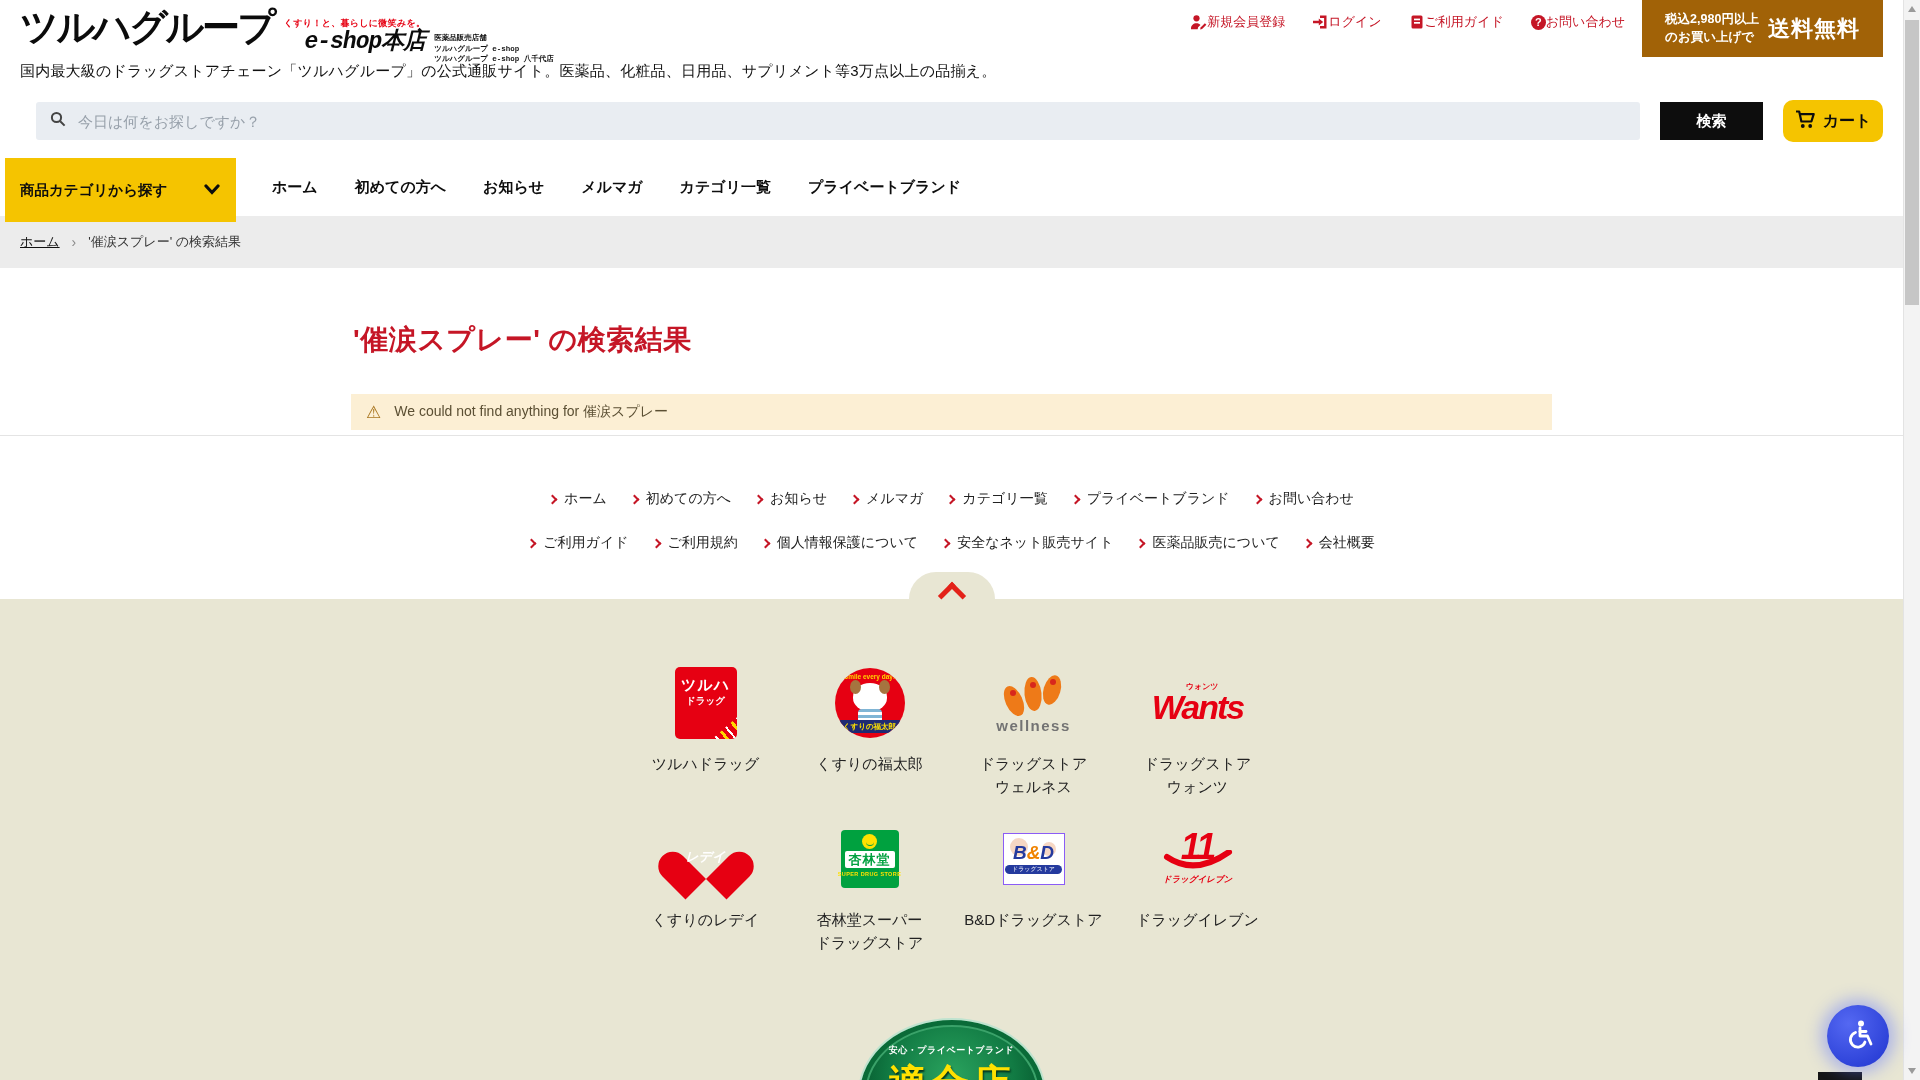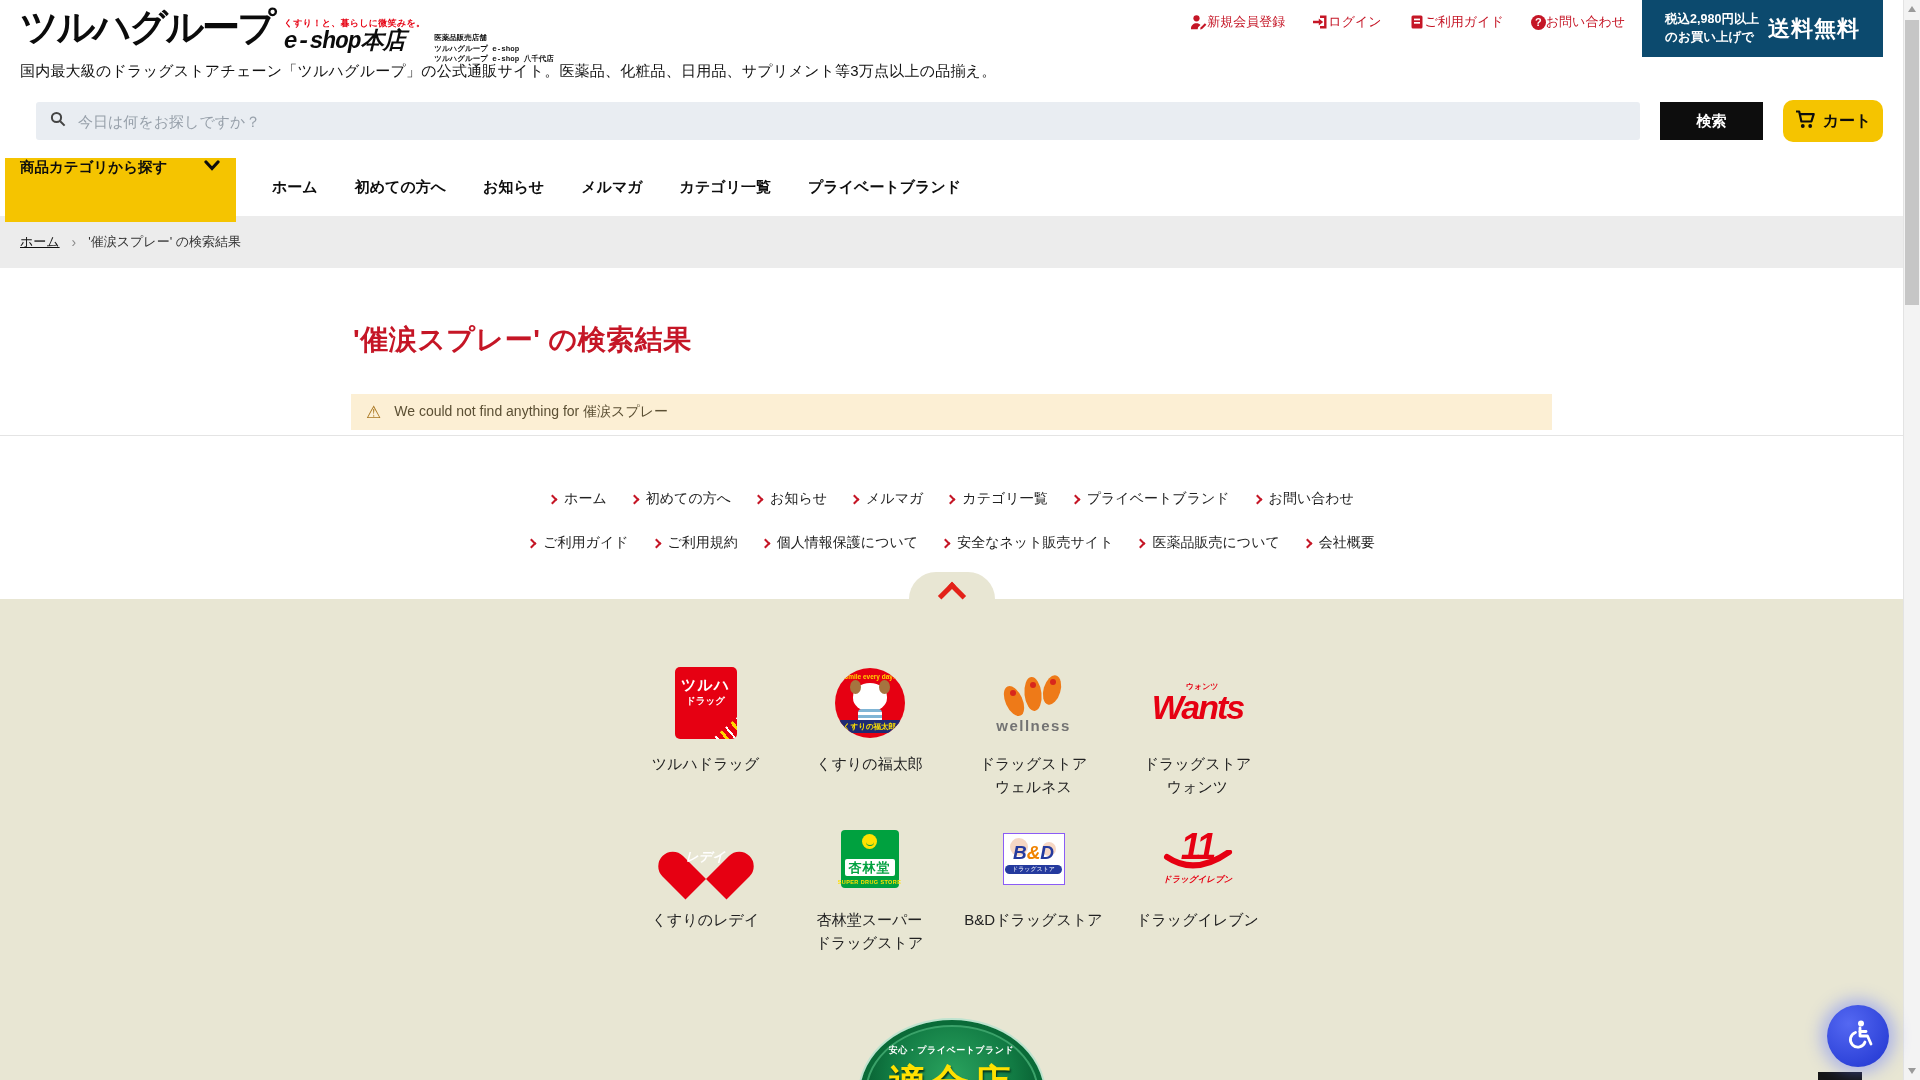--- a/index.html
+++ b/index.html
@@ -10,47 +10,47 @@
   }
   .page { position:absolute; left:0; top:0; width:1903px; height:1080px; background:#fff; }
 
   
   .site-header { position:relative; height:158px; padding:0 20px; background:#fff; }
   .header-top { position:relative; height:58px; }
   .logo-area { position:absolute; left:0; top:8px; display:flex; align-items:flex-start; cursor:pointer;font-family:Liberation Mono, monospace; }
   .brand-text { font-size:38px; font-weight:900; letter-spacing:-2.5px; line-height:1.15; color:#0b0b0b; }
   .logo-mid { margin-left:10px; margin-top:9px; }
   .logo-tagline { color:#e60012; font-weight:bold; font-size:9px; white-space:nowrap; letter-spacing:.3px; }
-  .logo-shopname { font-style:italic; font-weight:900; font-size:23px; letter-spacing:-1px; line-height:1.05; color:#0b0b0b; }
+  .logo-shopname { font-style:italic; font-weight:900; font-size:23px; letter-spacing:-1px; line-height:1.05; color:#0b0b0b;text-align:right; }
   .store-info { margin-left:9px; margin-top:25px; font-size:7.5px; font-weight:bold; line-height:1.4; color:#111; }
 
   .header-links { position:absolute; right:258px; top:13px; display:flex; gap:27px; align-items:center; }
   .header-link { display:flex; align-items:center; color:#c51626; font-size:13px; text-decoration:none; cursor:pointer; white-space:nowrap; }
   .hl-icon svg { display:block; }
   .q-circle { width:15px; height:15px; border-radius:50%; background:#c51626; color:#fff; font-size:11px; font-weight:bold; display:flex; align-items:center; justify-content:center; }
 
-  .shipping-badge { position:absolute; right:0; top:0; width:241px; height:57px; background:#0c4a6e; color:#fff;
+  .shipping-badge { position:absolute; right:0; top:0; width:241px; height:57px; background:#a16207; color:#fff;
     display:flex; align-items:center; justify-content:center; gap:9px; }
   .shipping-cond { font-size:12.5px; font-weight:bold; line-height:1.4; text-align:left; }
   .shipping-free { font-size:22px; font-weight:900; letter-spacing:1px; }
 
   .site-description { position:absolute; top:62px; left:20px; font-size:15px; color:#111; letter-spacing:.2px; }
 
   .search-row { position:absolute; top:100px; left:20px; width:1863px; display:flex; gap:20px; align-items:center;padding-left:16px; }
   .search-box { flex:1; height:38px; background:#e9edf2; border-radius:3px; display:flex; align-items:center; padding:0 14px; gap:12px; }
   .search-input { flex:1; border:none; background:transparent; outline:none; font-size:15px; color:#333; font-family:inherit; }
   .search-input::placeholder { color:#97a0aa; }
   .search-btn { width:103px; height:38px; background:#0d0d0d; color:#fff; font-size:15px; font-weight:bold; border:none; cursor:pointer; font-family:inherit; }
   .cart-btn { width:100px; height:42px; background:#f5c400; border:none; border-radius:10px; font-size:16px; font-weight:900;
     display:flex; align-items:center; justify-content:center; gap:7px; cursor:pointer; color:#0d0d0d; font-family:inherit; }
 
   
   .main-nav { position:relative; height:58px; background:#fff; }
   .category-btn { position:absolute; left:5px; top:0; width:231px; height:64px; background:#f5c400; z-index:3;
-    display:flex; align-items:flex-start; justify-content:space-between; padding:0 16px 0 15px;
+    display:flex; align-items:center; justify-content:space-between; padding:0 16px 0 15px;
     font-size:14.5px; font-weight:900; cursor:pointer; border:none; color:#0d0d0d; font-family:inherit; }
   .nav-items { position:absolute; left:272px; top:0; height:58px; display:flex; align-items:center; gap:37px; list-style:none; }
   .nav-item { font-size:15px; font-weight:bold; color:#0d0d0d; cursor:pointer; white-space:nowrap; }
 
   
   .breadcrumb-bar { height:52px; background:#ececec; display:flex; align-items:center; padding:0 20px; gap:12px; font-size:13px; }
   .bc-home { color:#111; text-decoration:underline; cursor:pointer; }
   .bc-sep { color:#8a8a8a; font-size:14px; }
   .bc-current { color:#333; }
 
@@ -111,21 +111,21 @@
   .logo-heart { position:relative; width:58px; height:54px; }
   .logo-heart::before,.logo-heart::after { content:""; position:absolute; top:0; width:29px; height:47px;
     border-radius:29px 29px 0 0; background:#e60012; }
   .logo-heart::before { left:29px; transform:rotate(45deg); transform-origin:0 100%; }
   .logo-heart::after { left:0; transform:rotate(-45deg); transform-origin:100% 100%; }
   .heart-text { position:absolute; top:16px; width:100%; text-align:center; color:#fff; font-weight:900; font-style:italic; font-size:13px; z-index:1; }
   
   .logo-kyorindo { width:58px; height:58px; background:#00a13f; border-radius:4px; display:flex; flex-direction:column; align-items:center; padding-top:4px; }
   .ky-smiley { width:15px; height:15px; background:#ffe100; border-radius:50%; position:relative; }
   .ky-smiley::after { content:""; position:absolute; left:3.5px; top:6px; width:8px; height:5px; border-bottom:1.5px solid #00a13f; border-radius:0 0 8px 8px; }
-  .ky-name { margin-top:10px; background:#fff; color:#00a13f; font-weight:900; font-size:13px; padding:1px 4px; border-radius:2px; letter-spacing:1px; line-height:1.2; }
+  .ky-name { margin-top:2px; background:#fff; color:#00a13f; font-weight:900; font-size:13px; padding:1px 4px; border-radius:2px; letter-spacing:1px; line-height:1.2; }
   .ky-sub { margin-top:3px; color:#ffe100; font-size:5.5px; font-weight:bold; letter-spacing:.4px; white-space:nowrap; }
   
   .logo-bd { width:62px; height:52px; border:1px solid #8b5cf6; background:#fff; display:flex; flex-direction:column;
     align-items:center; justify-content:center; position:relative; overflow:hidden; }
   .logo-bd::before { content:""; position:absolute; left:6px; top:4px; width:18px; height:18px; background:#f6d7c4; border-radius:50%; }
   .logo-bd::after { content:""; position:absolute; right:8px; top:8px; width:14px; height:14px; background:#f6d7c4; border-radius:50%; }
   .bd-word { font-size:19px; font-weight:900; font-style:italic; color:#243a9e; line-height:1; z-index:1; }
   .bd-amp { color:#f08300; }
   .bd-sub { background:#243a9e; color:#fff; font-size:6px; padding:1px 7px; border-radius:6px; margin-top:3px; line-height:1.2; z-index:1; }
   

